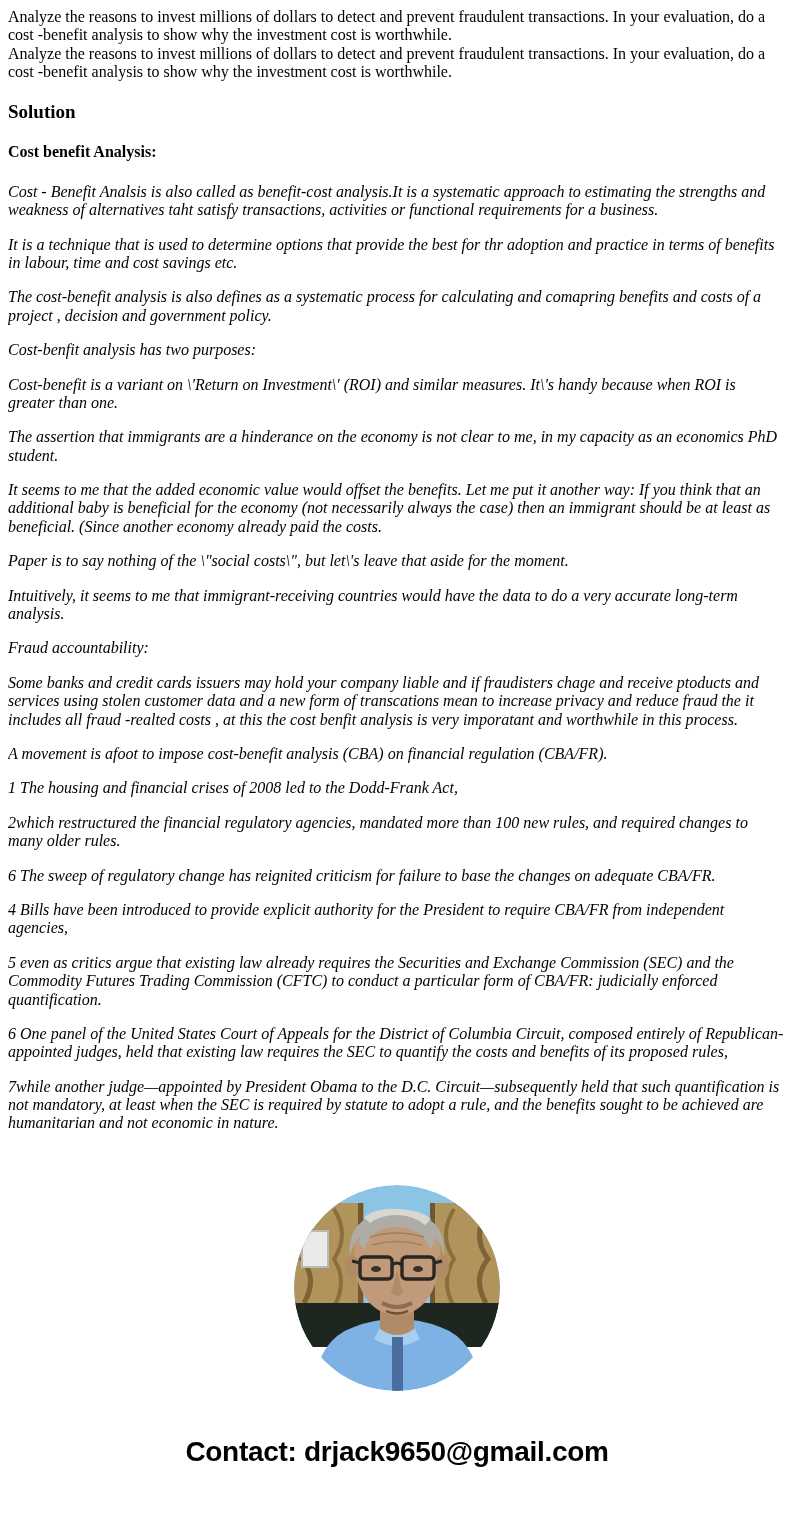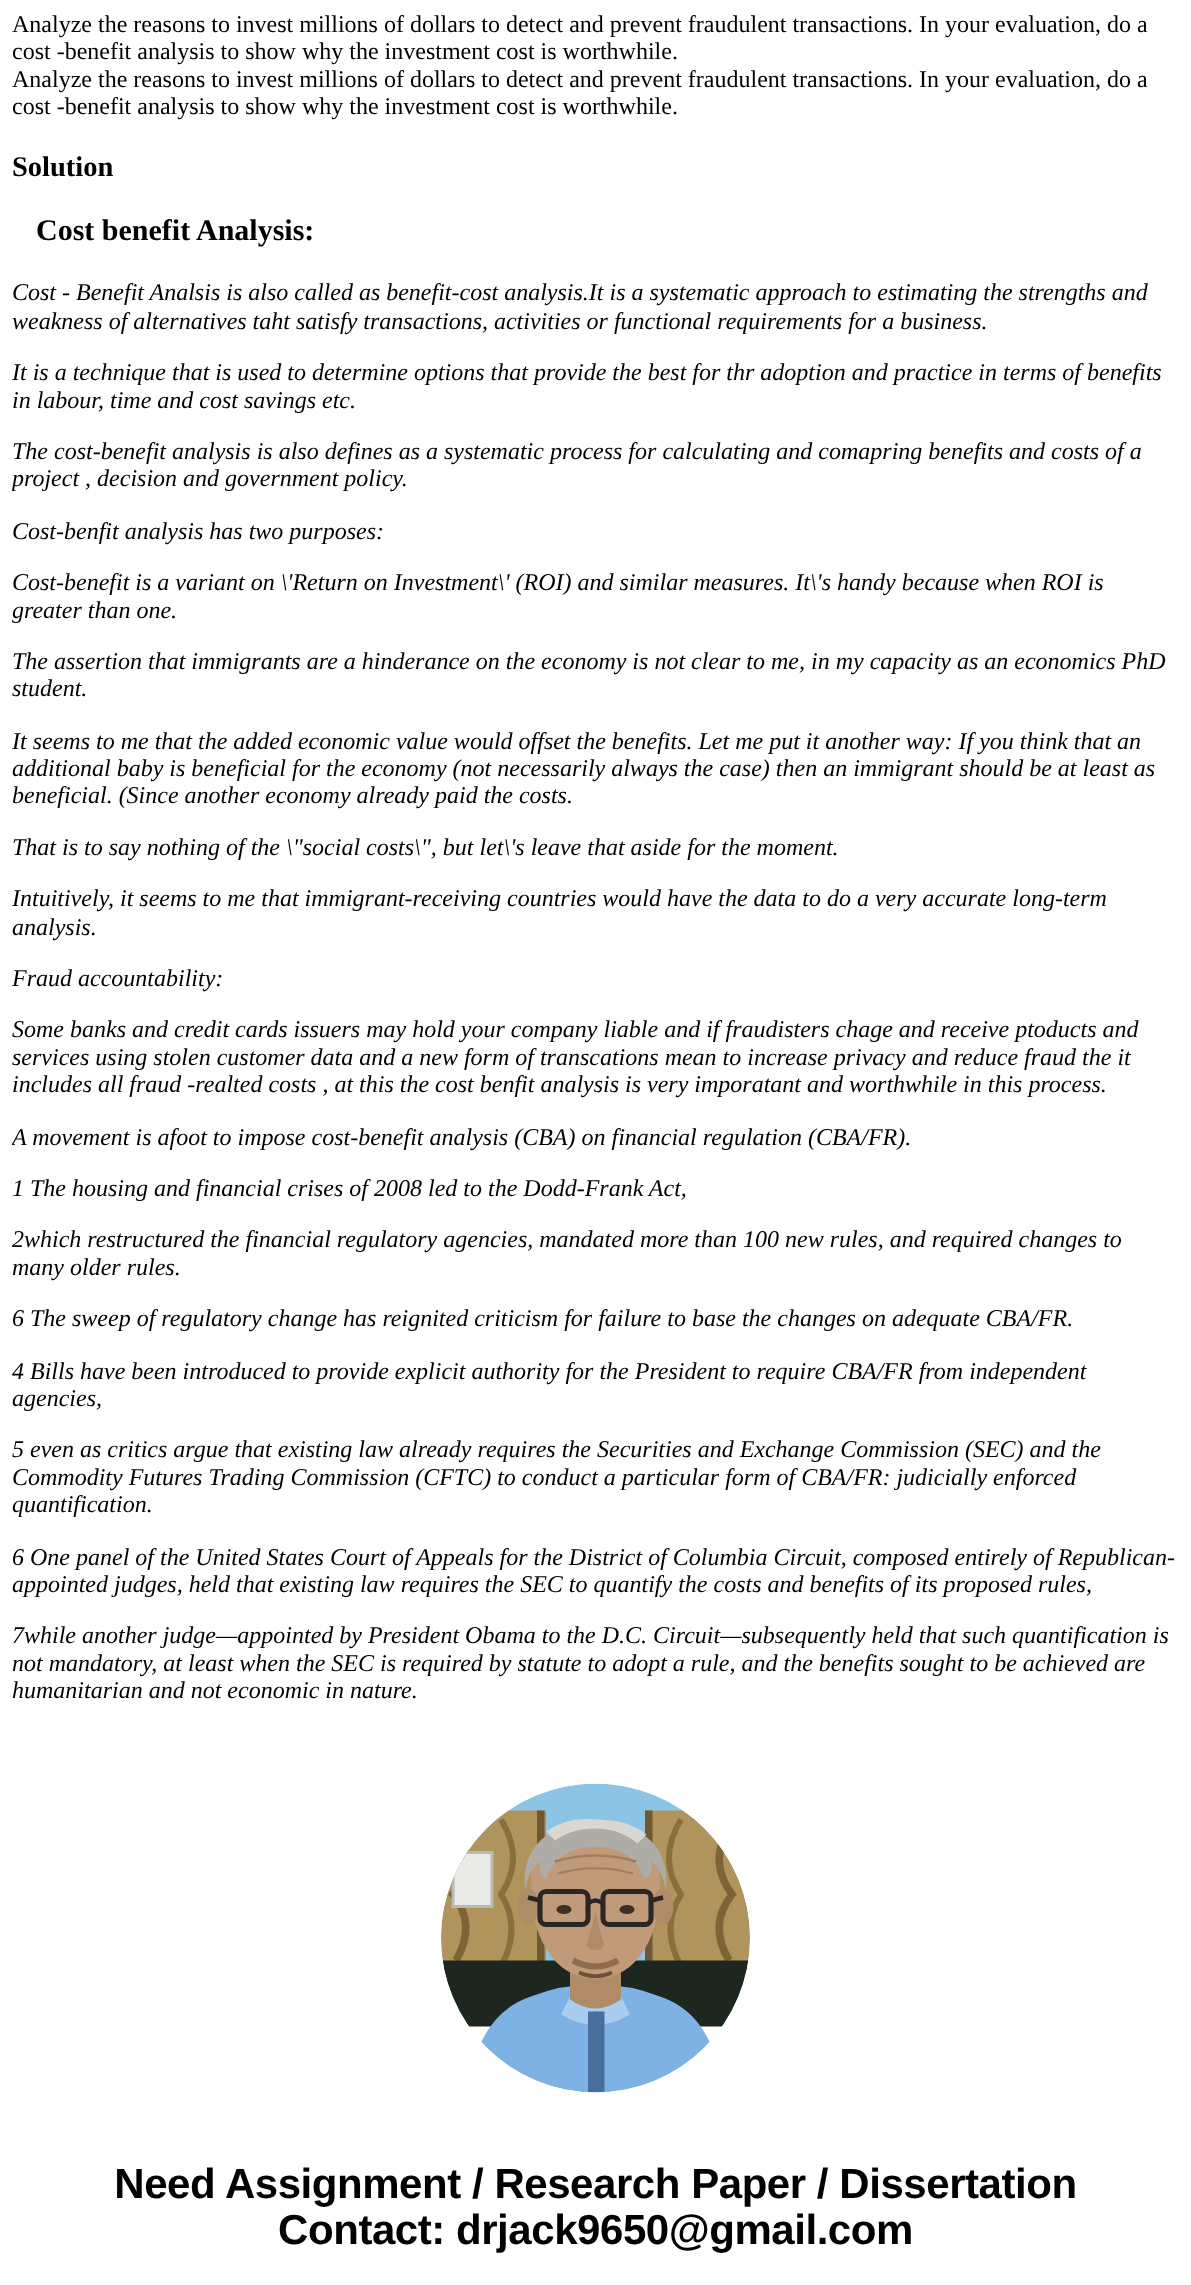--- a/index.html
+++ b/index.html
@@ -12,23 +12,23 @@
     line-height: 1.15;
   }
   .question-block div { margin: 0; font-family: Liberation Serif, serif; }
   h3.solution {
     font-size: 19px;
     font-weight: bold;
     margin: 19px 0;
     font-family: "Liberation Serif", serif;
   }
   h4.subheading {
-    font-size: 20px;
+    font-size: 16px;
     font-weight: bold;
-    margin: 21px 16px;
+    margin: 21px 0;
     font-family: "Liberation Serif", serif;
   }
   p.para { margin: 16px 0; font-style: italic; }
   .avatar-wrap {
     margin-top: 52px;
     text-align: center;
   }
   .avatar {
     width: 206px;
     height: 206px;
@@ -61,21 +61,21 @@
 
 <h4 class="subheading">Cost benefit Analysis:</h4>
 
 <p class="para">Cost - Benefit Analsis is also called as benefit-cost analysis.It is a systematic approach to estimating the strengths and weakness of alternatives taht satisfy transactions, activities or functional requirements for a business.</p>
 <p class="para">It is a technique that is used to determine options that provide the best for thr adoption and practice in terms of benefits in labour, time and cost savings etc.</p>
 <p class="para">The cost-benefit analysis is also defines as a systematic process for calculating and comapring benefits and costs of a project , decision and government policy.</p>
 <p class="para">Cost-benfit analysis has two purposes:</p>
 <p class="para">Cost-benefit is a variant on \'Return on Investment\' (ROI) and similar measures. It\'s handy because when ROI is greater than one.</p>
 <p class="para">The assertion that immigrants are a hinderance on the economy is not clear to me, in my capacity as an economics PhD student.</p>
 <p class="para">It seems to me that the added economic value would offset the benefits. Let me put it another way: If you think that an additional baby is beneficial for the economy (not necessarily always the case) then an immigrant should be at least as beneficial. (Since another economy already paid the costs.</p>
-<p class="para">That is to say nothing of the \"social costs\", but let\'s leave that aside for the moment.</p>
+<p class="para">Paper is to say nothing of the \"social costs\", but let\'s leave that aside for the moment.</p>
 <p class="para">Intuitively, it seems to me that immigrant-receiving countries would have the data to do a very accurate long-term analysis.</p>
 <p class="para">Fraud accountability:</p>
 <p class="para">Some banks and credit cards issuers may hold your company liable and if fraudisters chage and receive ptoducts and services using stolen customer data and a new form of transcations mean to increase privacy and reduce fraud the it includes all fraud -realted costs , at this the cost benfit analysis is very imporatant and worthwhile in this process.</p>
 <p class="para">A movement is afoot to impose cost-benefit analysis (CBA) on financial regulation (CBA/FR).</p>
 <p class="para">1 The housing and financial crises of 2008 led to the Dodd-Frank Act,</p>
 <p class="para">2which restructured the financial regulatory agencies, mandated more than 100 new rules, and required changes to many older rules.</p>
 <p class="para">6 The sweep of regulatory change has reignited criticism for failure to base the changes on adequate CBA/FR.</p>
 <p class="para">4 Bills have been introduced to provide explicit authority for the President to require CBA/FR from independent agencies,</p>
 <p class="para">5 even as critics argue that existing law already requires the Securities and Exchange Commission (SEC) and the Commodity Futures Trading Commission (CFTC) to conduct a particular form of CBA/FR: judicially enforced quantification.</p>
 <p class="para">6 One panel of the United States Court of Appeals for the District of Columbia Circuit, composed entirely of Republican-appointed judges, held that existing law requires the SEC to quantify the costs and benefits of its proposed rules,</p>
@@ -134,15 +134,14 @@
         <path d="M103 86 q-4 16 -6 22 q6 6 12 0 q-2 -6 -6 -22" fill="#b08b67"></path>
 
         <path d="M88 118 q15 8 30 0" stroke="#8d6c50" stroke-width="4" fill="none"></path>
         <path d="M92 126 q11 5 22 0" stroke="#6f4f38" stroke-width="2.4" fill="none"></path>
       </g>
     </svg>
   </span>
 </div>
 
 <div class="footer-banner">
-  <div>Need Assignment / Research Paper / Dissertation</div>
   <div>Contact: drjack9650@gmail.com</div>
 </div>
 
 </body></html>

